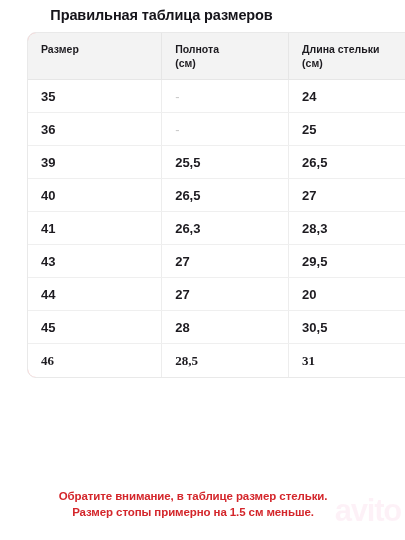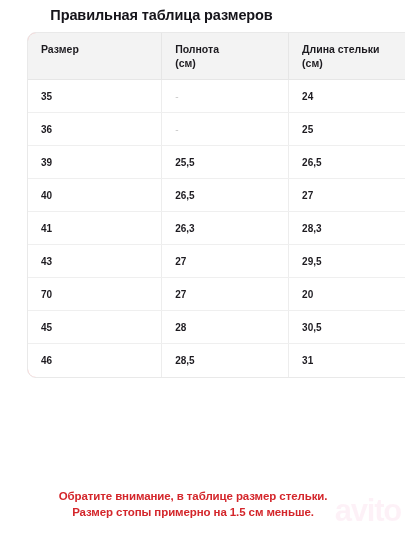--- a/index.html
+++ b/index.html
@@ -76,35 +76,36 @@
     line-height: 14px;
   }
   table.size-table thead th:last-child {
     border-right: none;
   }
 
   table.size-table tbody td {
     background: #ffffff;
     text-align: left;
     vertical-align: middle;
-    font-size: 10px;
+    font-size: 13px;
     font-weight: bold;
     color: #1d1b20;
     padding: 0 0 0 13px;
     height: 33px;
     box-sizing: border-box;
     border-right: 1px solid #ededed;
     border-bottom: 1px solid #efefef;
     line-height: 13px;
   }
   table.size-table tbody td:last-child {
     border-right: none;
   }
   table.size-table tbody tr:last-child td {
     border-bottom: none;
+    font-family: Liberation Serif, serif;
   }
 
   
   table.size-table tbody td.dash {
     color: #c9c9c9;
     font-weight: normal;
   }
 
   
   .footer-note {
@@ -193,21 +194,21 @@
           <td>41</td>
           <td>26,3</td>
           <td>28,3</td>
         </tr>
         <tr>
           <td>43</td>
           <td>27</td>
           <td>29,5</td>
         </tr>
         <tr>
-          <td>70</td>
+          <td>44</td>
           <td>27</td>
           <td>20</td>
         </tr>
         <tr>
           <td>45</td>
           <td>28</td>
           <td>30,5</td>
         </tr>
         <tr>
           <td>46</td>

